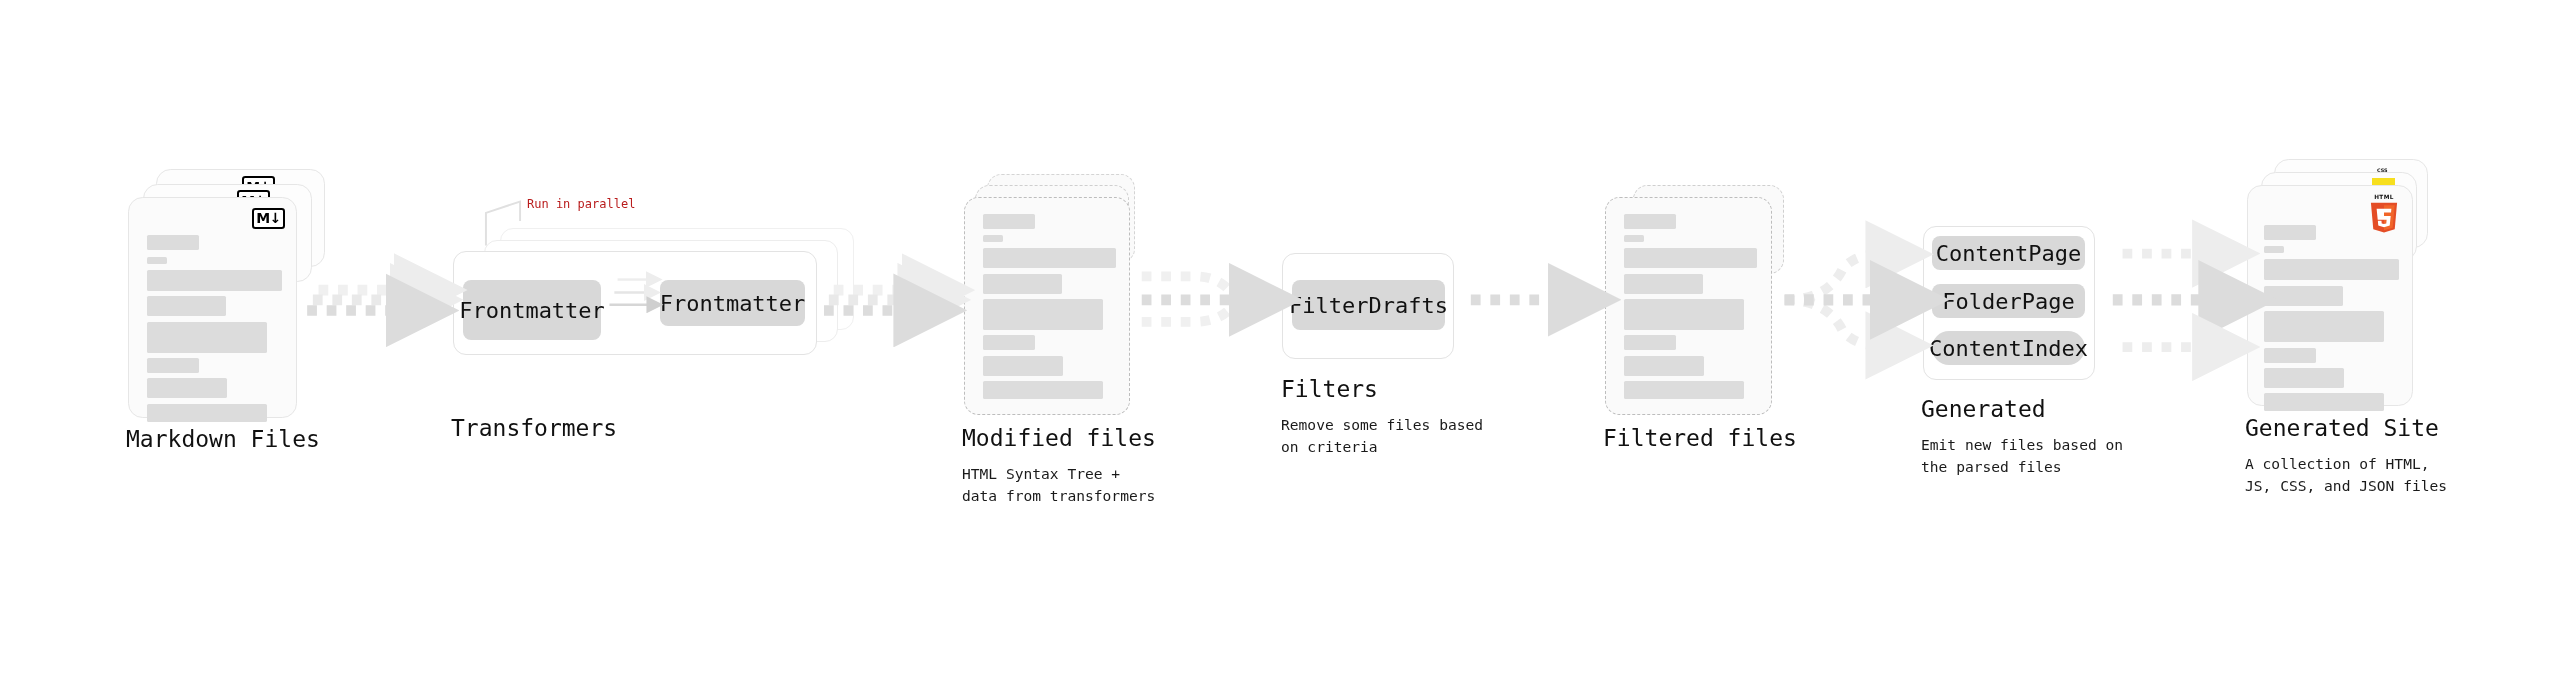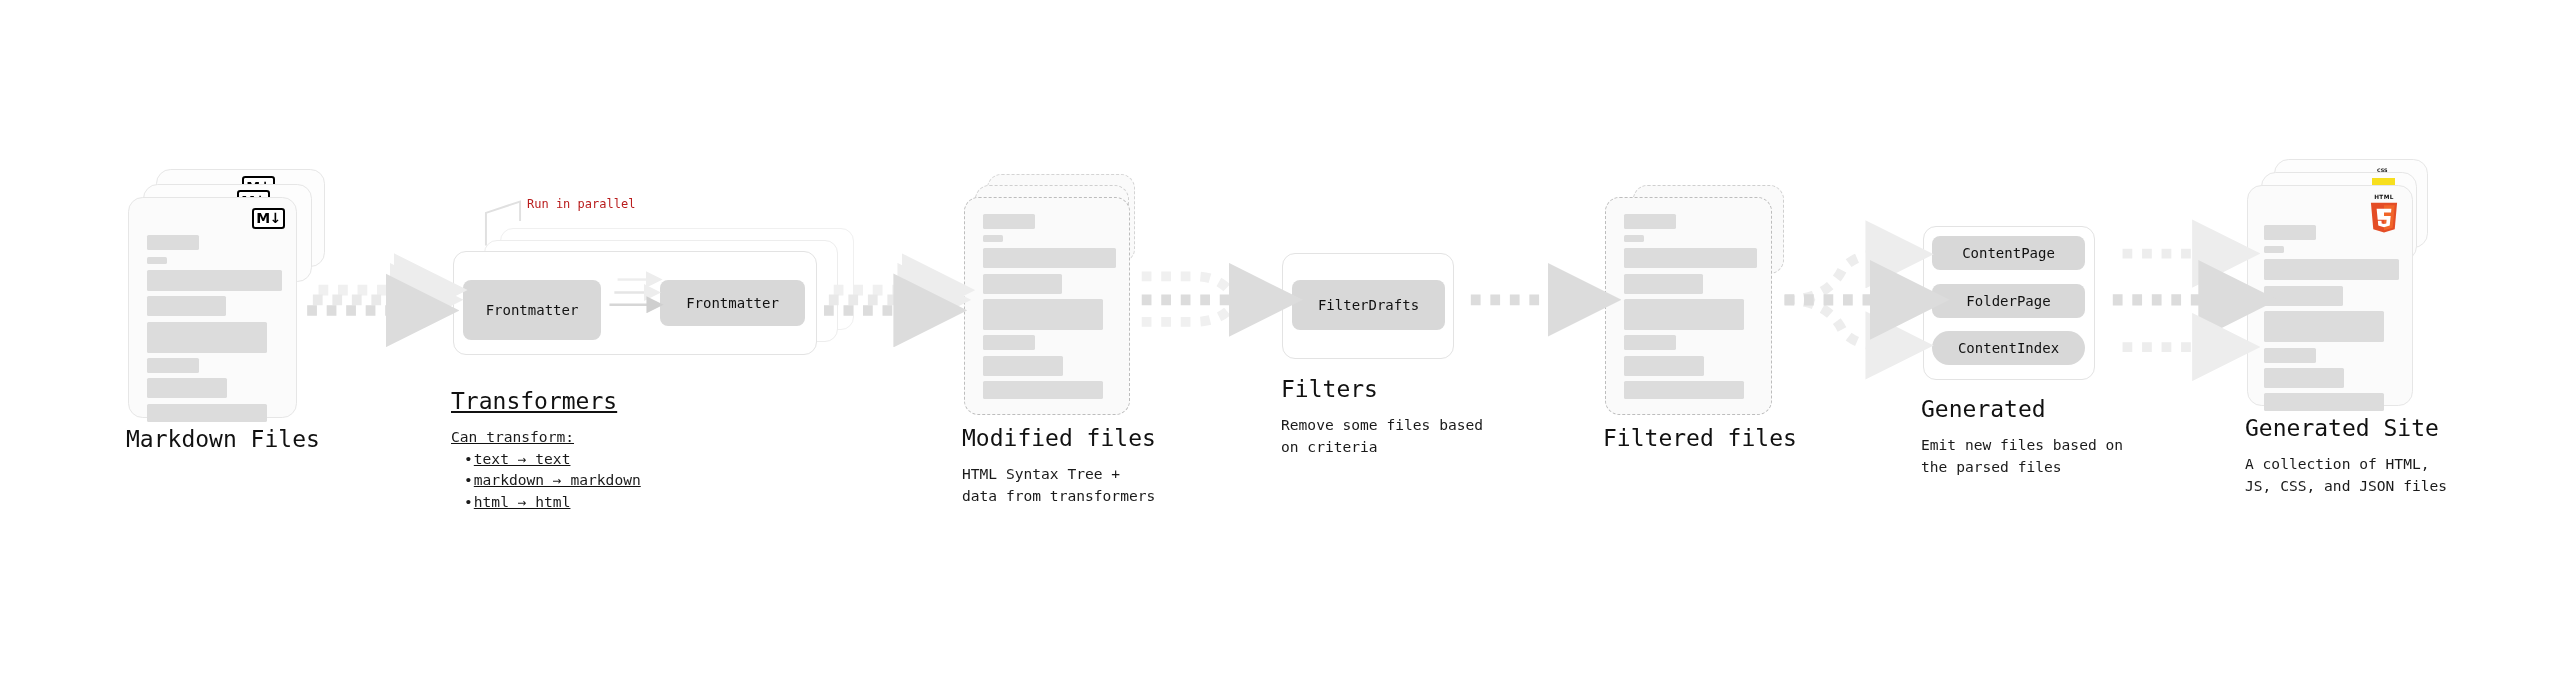--- a/index.html
+++ b/index.html
@@ -97,21 +97,21 @@
     border:1.6px solid #e3e3e3;
     border-radius:13px;
     background:#ffffff;
   }
   .chip{
     position:absolute;
     box-sizing:border-box;
     background:#d8d8d8;
     border-radius:8.1px;
     display:flex;align-items:center;justify-content:center;
-    font-size:14px;
+    font-size:22px;
     color:#111;
     white-space:nowrap;
   }
   .chip.l2{background:#e4e4e4;}
   .chip.l3{background:#ececec;}
 
   .parallel-label{
     position:absolute;
     font-size:12px;
     color:#b91c1c;
@@ -157,30 +157,22 @@
     <div class="chip l3" style="left:657px;top:255px;width:130px;height:46px;"></div>
 
     <div class="groupbox" style="left:484px;top:240px;width:354px;height:102px;border-color:#ededed;"></div>
     <div class="chip l2" style="left:497px;top:265px;width:104px;height:46px;"></div>
     <div class="chip l2" style="left:658px;top:265px;width:130px;height:46px;"></div>
 
     <div class="groupbox" style="left:453px;top:251px;width:364px;height:104px;border-color:#e3e3e3;"></div>
     <div class="chip" style="left:463px;top:280px;width:138px;height:60px;">Frontmatter</div>
     <div class="chip" style="left:660px;top:280px;width:145px;height:46px;">Frontmatter</div>
 
-    <div class="caption" style="left:451px;top:389px;width:309px;text-decoration:underline;">
+    <div class="caption" style="left:451px;top:416px;width:309px;">
       <div class="cap-title">Transformers</div>
-      <div class="cap-sub list">
-        <div>Can transform:</div>
-        <ul>
-          <li>text → text</li>
-          <li>markdown → markdown</li>
-          <li>html → html</li>
-        </ul>
-      </div>
     </div>
   </div>
 
   <div>
     <div class="doccard dashed" style="left:987px;top:174px;width:148px;height:89px;border-color:#d4d4d4;"></div>
     <div class="doccard dashed" style="left:975px;top:185px;width:154px;height:89px;border-color:#cfcfcf;"></div>
     <div class="doccard dashed" style="left:964px;top:197px;width:166px;height:218px;">
       <div class="skel" style="left:18px;top:16.3px;width:52px;height:14.6px;"></div>
       <div class="skel" style="left:18px;top:37px;width:19.5px;height:6.5px;"></div>
       <div class="skel" style="left:18px;top:50px;width:133px;height:19.5px;"></div>

